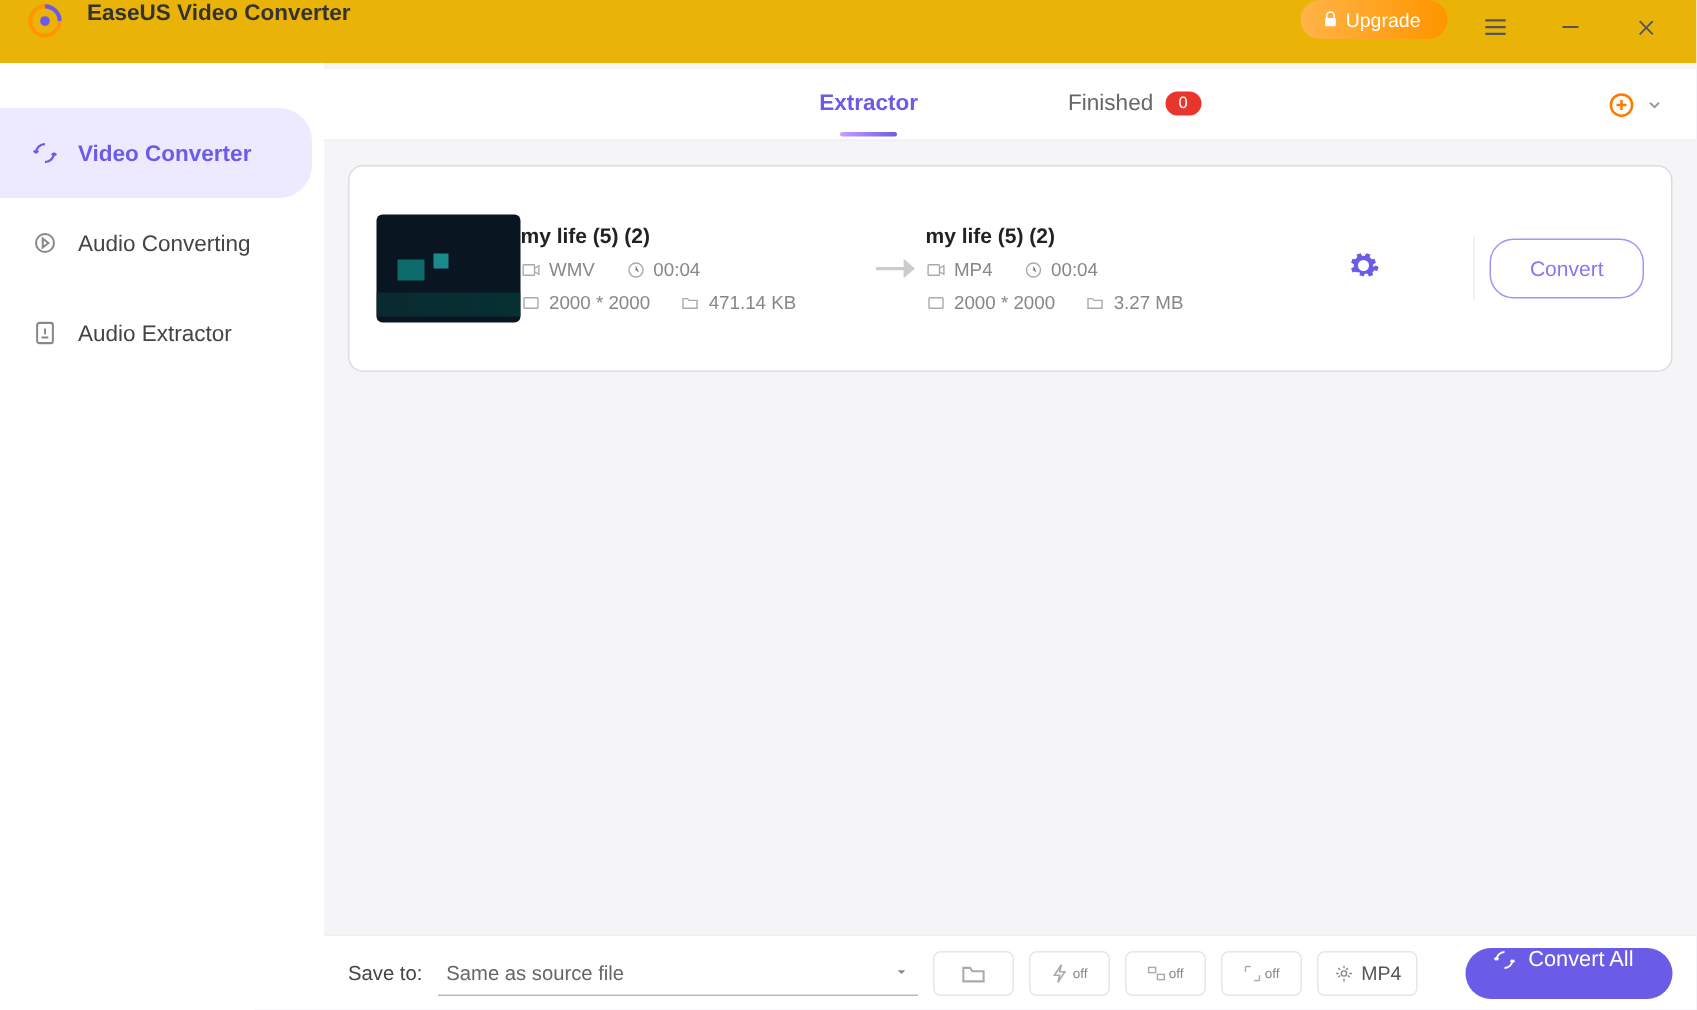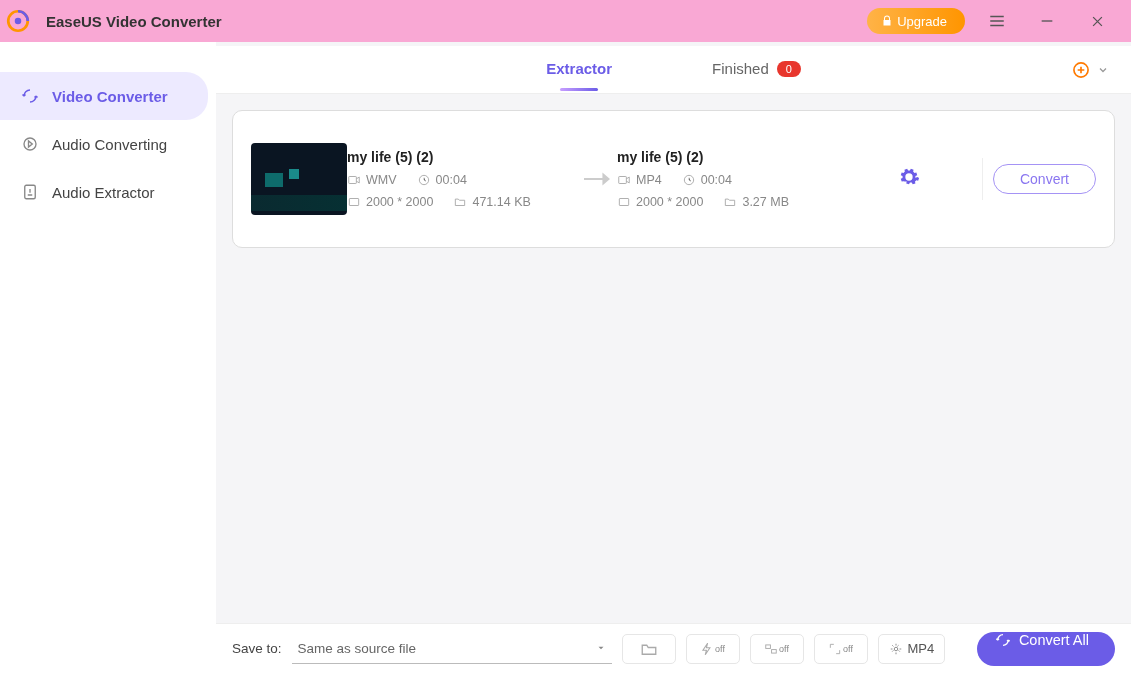--- a/index.html
+++ b/index.html
@@ -1,31 +1,31 @@
 <!DOCTYPE html>
 <html><head>
 <meta charset="utf-8">
 <style>
 * { box-sizing: border-box; margin: 0; padding: 0; font-family: -apple-system, 'Segoe UI', Arial, sans-serif; }
 body { width: 1131px; height: 673px; background: #f5f5f7; overflow: hidden; }
 .app { display: flex; flex-direction: column; width: 100%; height: 100%; }
 
 
-.titlebar { height: 42px; display: flex; align-items: center; padding: 0 16px 0 4px; background: #f9a8d4; }
+.titlebar { height: 42px; display: flex; align-items: flex-start; padding: 0 16px 0 16px; background: #eab308; }
 .logo { width: 28px; height: 28px; margin-right: 14px; display: flex; align-items: center; justify-content: center; }
 .app-title { font-size: 15px; font-weight: 600; color: #333; flex: 1; }
 .upgrade-btn { background: linear-gradient(90deg,#ffb347,#ff9500); color: #fff; border: none; border-radius: 14px; height: 26px; padding: 0 18px 0 14px; font-size: 13px; font-weight: 500; display: flex; align-items: center; gap: 4px; cursor: pointer; }
 .tb-btn { width: 36px; height: 36px; display: flex; align-items: center; justify-content: center; color: #555; cursor: pointer; margin-left: 14px; }
 
 
 .body { flex: 1; display: flex; overflow: hidden; }
 
 
 .sidebar { width: 216px; background: #fff; padding-top: 30px; }
-.side-item { height: 48px; display: flex; align-items: center; padding: 0 20px; font-size: 15px; color: #444; cursor: pointer; border-top-right-radius: 22px; border-bottom-right-radius: 22px; margin-right: 8px; }
+.side-item { height: 60px; display: flex; align-items: center; padding: 0 20px; font-size: 15px; color: #444; cursor: pointer; border-top-right-radius: 22px; border-bottom-right-radius: 22px; margin-right: 8px; }
 .side-item.active { background: #edeaff; color: #6b5ce7; font-weight: 600; }
 .side-item .sicon { width: 20px; height: 20px; margin-right: 12px; display: flex; align-items: center; justify-content: center; color: #888; }
 .side-item.active .sicon { color: #6b5ce7; }
 
 
 .main { flex: 1; background: #f5f5f7; display: flex; flex-direction: column; padding: 4px 0 0 0; position: relative; }
 
 
 .tabbar { height: 48px; display: flex; align-items: center; justify-content: center; border-bottom: 1px solid #eee; position: relative; background: #fff; margin: 0 0 0 0; }
 .tabs { display: flex; gap: 100px; }
@@ -45,21 +45,21 @@
 
 .col { display: flex; flex-direction: column; gap: 8px; min-width: 230px; }
 .col-title { font-size: 14px; font-weight: 600; color: #222; }
 .meta-row { display: flex; gap: 20px; color: #888; font-size: 12.5px; }
 .meta { display: flex; align-items: flex-end; gap: 5px; }
 .micon { width: 14px; height: 14px; display: flex; align-items: center; justify-content: center; }
 
 .arrow-div { color: #bbb; width: 40px; display:flex; align-items:center; justify-content:center; }
 .gear-col { flex: 1; display: flex; align-items: center; justify-content: center; color: #6b5ce7; }
 .vert-div { width: 1px; height: 42px; background: #eee; margin: 0 10px; }
-.convert-btn { border: 1px solid #a593f5; color: #8a76f0; background: #fff; border-radius: 16px; height: 30px; padding: 0 26px; font-size: 14px; cursor: pointer; }
+.convert-btn { border: 1px solid #a593f5; color: #8a76f0; background: #fff; border-radius: 16px; height: 40px; padding: 0 26px; font-size: 14px; cursor: pointer; }
 
 
 .bottombar { height: 50px; display: flex; align-items: center; padding: 0 16px; background: #fff; border-top: 1px solid #eee; gap: 10px; }
 .save-label { font-size: 13.5px; color: #444; }
 .save-select { flex: 0 0 320px; height: 30px; border-bottom: 1px solid #bbb; display: flex; align-items: center; justify-content: space-between; font-size: 13.5px; color: #666; padding: 0 6px; cursor: pointer; }
 .bbtn { width: 54px; height: 30px; border: 1px solid #e6e6e6; border-radius: 5px; display: flex; align-items: center; justify-content: center; color: #888; font-size: 10px; cursor: pointer; gap: 1px; }
 .bbtn.wide { width: auto; padding: 0 10px; font-size: 13px; }
 .spacer { flex: 1; }
 .convert-all { background: #6b5ce7; color: #fff; border: none; border-radius: 18px; height: 34px; padding: 0 26px 0 18px; font-size: 14.5px; display: flex; align-items: flex-start; gap: 8px; cursor: pointer; }
 .sub { font-size: 9px; }

